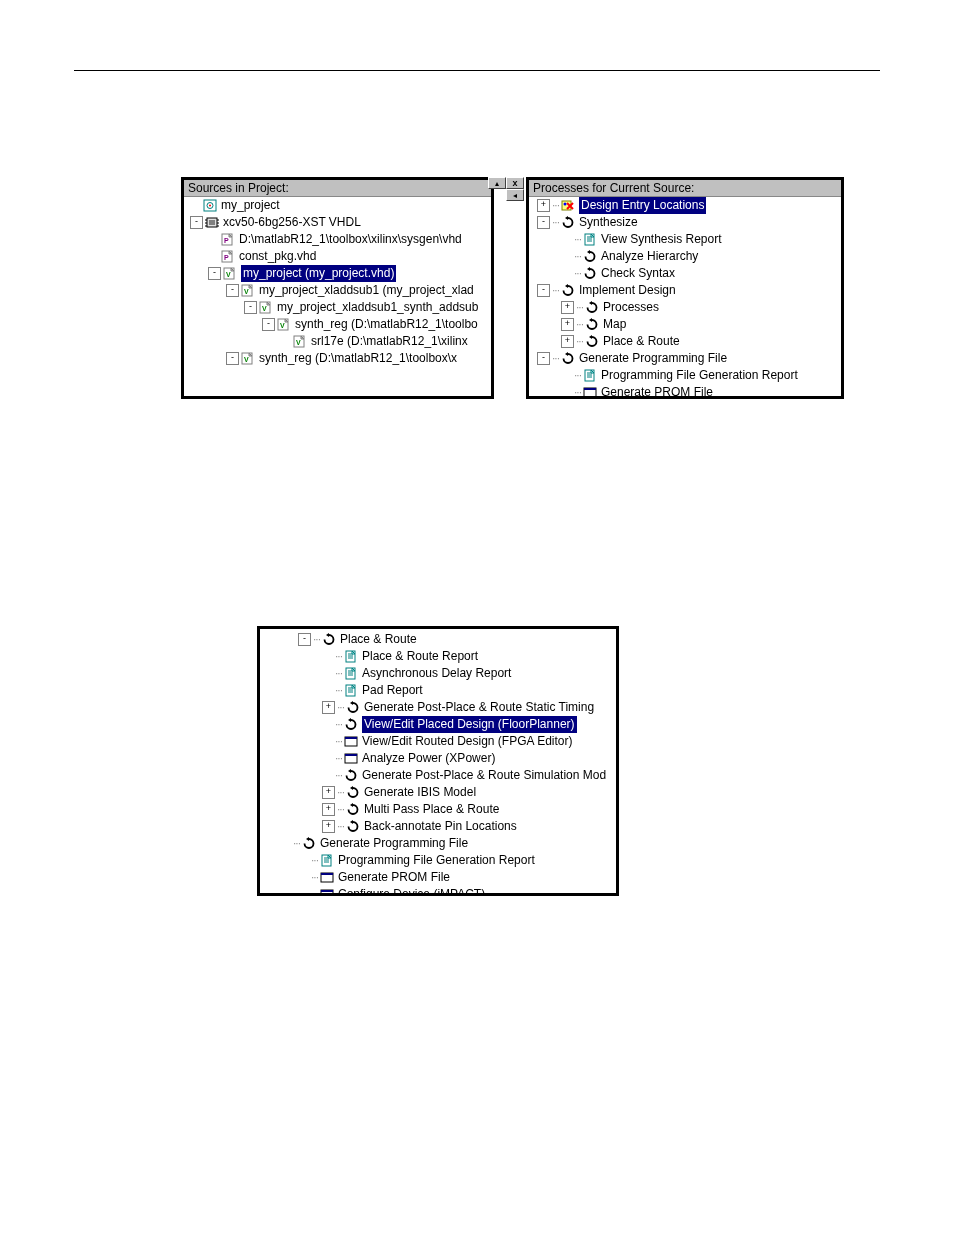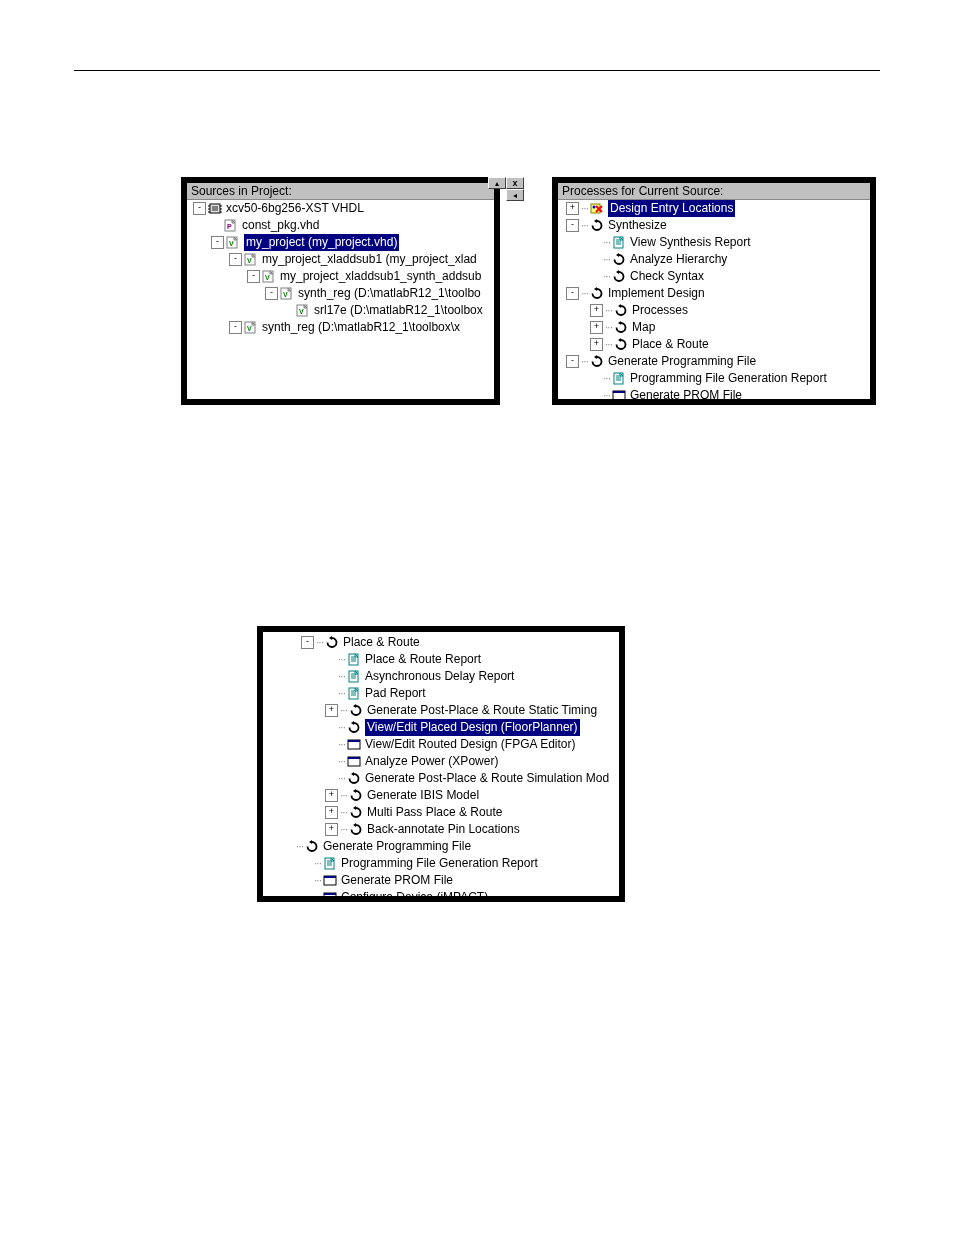--- a/index.html
+++ b/index.html
@@ -1,18 +1,18 @@
 <!DOCTYPE html>
 <html><head>
 <meta charset="utf-8">
 <style>
 html,body{margin:0;padding:0;background:#fff;font-family:"MS Sans Serif",Arial,sans-serif;font-size:12px;color:#000}
 .page{width:954px;height:1235px;position:relative;background:#fff}
 .rule{position:absolute;left:74px;right:74px;top:70px;border-top:1px solid #000}
-.panel{position:absolute;background:#c0c0c0;border:6px solid #000000}
+.panel{position:absolute;background:#c0c0c0;border:3px solid #000000}
 .titlebar{background:#c0c0c0;border-bottom:1px solid #888;padding:1px 4px;font-size:12px}
 .body{background:#fff;overflow:hidden}
 .row{display:flex;align-items:center;height:17px;white-space:nowrap}
 .toggle{width:11px;height:11px;border:1px solid #808080;background:#fff;color:#000;font-size:9px;line-height:9px;text-align:center;margin-right:2px;flex:0 0 auto;user-select:none}
 .toggle.empty{border:none;background:transparent}
 .dots{color:#888;font-size:10px;letter-spacing:-1px;margin-right:2px}
 .icon{width:14px;height:13px;margin-right:4px;flex:0 0 auto;display:inline-block;position:relative}
 .icon svg{width:14px;height:13px;display:block}
 .label{font-size:12px;line-height:17px}
 .sel{background:#000080;color:#fff;padding:0 2px}
@@ -24,20 +24,32 @@
 </head>
 <body>
 <div class="page">
 <div class="rule"></div>
 
 <div class="panel" style="left:181px;top:177px;width:307px;height:216px">
   <div class="titlebar">Sources in Project:</div>
   <div class="body" id="sources-body" style="height:199px">
         <div class="row">
           <span class="ind" style="width: 6px;"></span>
+          <span class="toggle empty"></span>
+          <span class="icon">
+            <svg viewBox="0 0 14 13">
+              <rect x="1" y="1" width="12" height="11" fill="#fff" stroke="#008080"></rect>
+              <circle cx="7" cy="6.5" r="3" fill="none" stroke="#008080"></circle>
+              <circle cx="7" cy="6.5" r="1" fill="#ff0000"></circle>
+            </svg>
+          </span>
+          <span class="label">my_project</span>
+        </div>
+        <div class="row">
+          <span class="ind" style="width: 6px;"></span>
           <span class="toggle">-</span>
           <span class="icon">
             <svg viewBox="0 0 14 13">
               <rect x="2" y="2" width="10" height="9" fill="#e0e0e0" stroke="#000"></rect>
               <rect x="4" y="4" width="6" height="5" fill="#808080"></rect>
               <line x1="0" y1="4" x2="2" y2="4" stroke="#000"></line>
               <line x1="0" y1="7" x2="2" y2="7" stroke="#000"></line>
               <line x1="0" y1="10" x2="2" y2="10" stroke="#000"></line>
               <line x1="12" y1="4" x2="14" y2="4" stroke="#000"></line>
               <line x1="12" y1="7" x2="14" y2="7" stroke="#000"></line>
@@ -49,20 +61,32 @@
         <div class="row">
           <span class="ind" style="width: 24px;"></span>
           <span class="toggle empty"></span>
           <span class="icon">
             <svg viewBox="0 0 14 13">
               <rect x="1" y="1" width="10" height="11" fill="#fff" stroke="#808080"></rect>
               <path d="M8 1 L11 4 L8 4 Z" fill="#c0c0c0" stroke="#808080"></path>
               <text x="3" y="10" font-size="7" fill="#800080" font-weight="bold">P</text>
             </svg>
           </span>
+          <span class="label">D:\matlabR12_1\toolbox\xilinx\sysgen\vhd</span>
+        </div>
+        <div class="row">
+          <span class="ind" style="width: 24px;"></span>
+          <span class="toggle empty"></span>
+          <span class="icon">
+            <svg viewBox="0 0 14 13">
+              <rect x="1" y="1" width="10" height="11" fill="#fff" stroke="#808080"></rect>
+              <path d="M8 1 L11 4 L8 4 Z" fill="#c0c0c0" stroke="#808080"></path>
+              <text x="3" y="10" font-size="7" fill="#800080" font-weight="bold">P</text>
+            </svg>
+          </span>
           <span class="label">const_pkg.vhd</span>
         </div>
         <div class="row">
           <span class="ind" style="width: 24px;"></span>
           <span class="toggle">-</span>
           <span class="icon">
             <svg viewBox="0 0 14 13">
               <rect x="1" y="1" width="10" height="11" fill="#fff" stroke="#808080"></rect>
               <path d="M8 1 L11 4 L8 4 Z" fill="#c0c0c0" stroke="#808080"></path>
               <text x="3" y="10" font-size="7" fill="#008000" font-weight="bold">V</text>
@@ -109,21 +133,21 @@
         <div class="row">
           <span class="ind" style="width: 96px;"></span>
           <span class="toggle empty"></span>
           <span class="icon">
             <svg viewBox="0 0 14 13">
               <rect x="1" y="1" width="10" height="11" fill="#fff" stroke="#808080"></rect>
               <path d="M8 1 L11 4 L8 4 Z" fill="#c0c0c0" stroke="#808080"></path>
               <text x="3" y="10" font-size="7" fill="#008000" font-weight="bold">V</text>
             </svg>
           </span>
-          <span class="label">srl17e (D:\matlabR12_1\toolbox</span>
+          <span class="label">srl17e (D:\matlabR12_1\xilinx</span>
         </div>
         <div class="row">
           <span class="ind" style="width: 42px;"></span>
           <span class="toggle">-</span>
           <span class="icon">
             <svg viewBox="0 0 14 13">
               <rect x="1" y="1" width="10" height="11" fill="#fff" stroke="#808080"></rect>
               <path d="M8 1 L11 4 L8 4 Z" fill="#c0c0c0" stroke="#808080"></path>
               <text x="3" y="10" font-size="7" fill="#008000" font-weight="bold">V</text>
             </svg>
@@ -133,21 +157,21 @@
       </div>
 </div>
 <div class="scroll" style="left:488px;top:177px;width:18px">
   <div class="scrollbtn">▴</div>
 </div>
 <div class="scroll" style="left:506px;top:177px;width:18px">
   <div class="closebtn">x</div>
   <div class="scrollbtn">◂</div>
 </div>
 
-<div class="panel" style="left:552px;top:177px;width:312px;height:216px">
+<div class="panel" style="left:526px;top:177px;width:312px;height:216px">
   <div class="titlebar">Processes for Current Source:</div>
   <div class="body" id="processes-body" style="height:199px">
         <div class="row">
           <span class="ind" style="width: 8px;"></span>
           <span class="toggle">+</span>
           <span class="dots">···</span>
           <span class="icon">
             <svg viewBox="0 0 14 13">
               <rect x="1" y="2" width="9" height="9" fill="#ffff80" stroke="#808000"></rect>
               <path d="M6 4 L12 10 M12 4 L6 10" stroke="#ff0000" stroke-width="2"></path>

